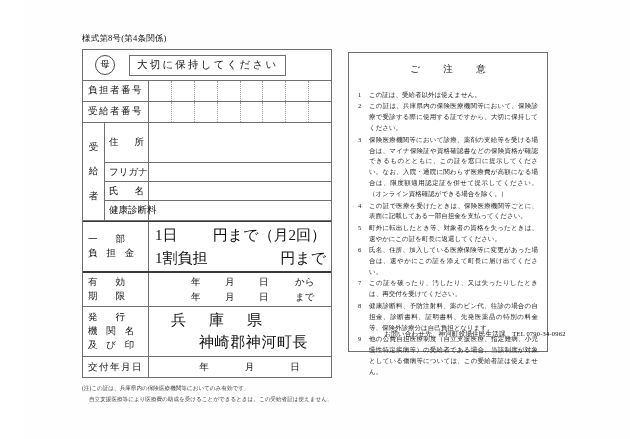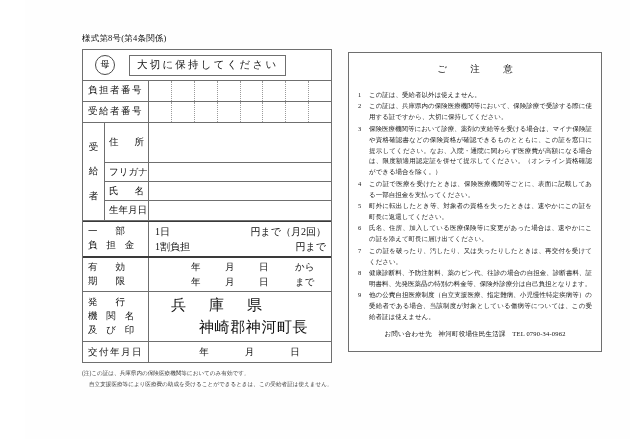--- a/index.html
+++ b/index.html
@@ -142,21 +142,21 @@
   }
   .blank { flex: 1; }
   .h-addr { height: 40px; }
   .h-std  { height: 19px; gap: 25px; }
 
   
   .burden { border-bottom: 2px solid #3a3a3a; border-top: 1px solid #3a3a3a; }
   .burden .lbl { padding-top: 2px; padding-bottom: 2px; }
   .burden-body {
     flex: 1;
-    font-size: 10px;
+    font-size: 15px;
     padding: 2px 5px 2px 6px;
     box-sizing: border-box;
   }
   .burden-line {
     display: flex;
     justify-content: space-between;
     line-height: 1.5;
     white-space: nowrap;
   }
 
@@ -201,21 +201,21 @@
     line-height: 1.85;
     color: #3a3a3a;
   }
   .notes div:nth-child(2) { padding-left: 7px; }
 
   
   .notice {
     position: absolute;
     left: 323px;
     top: 52px;
-    width: 254px;
+    width: 200px;
     height: 300px;
     border: 1px solid #6f6f6f;
     background: #ffffff;
     box-sizing: border-box;
     padding: 10px 9px 0 9px;
   }
   .notice-title {
     text-align: center;
     font-size: 9.5px;
     letter-spacing: 7px;
@@ -337,21 +337,21 @@
           <div class="row h-std">
             <div class="recip-lbl">
               <span>氏</span>
               <span>名</span>
             </div>
             <div class="blank"></div>
           </div>
 
           <div class="row h-std">
             <div class="recip-lbl">
-              <span>生年月日</span>
+              <span>健康診断料</span>
             </div>
             <div class="blank"></div>
           </div>
 
         </div>
       </div>
 
       <div class="row burden">
         <div class="lbl">
           <span>

